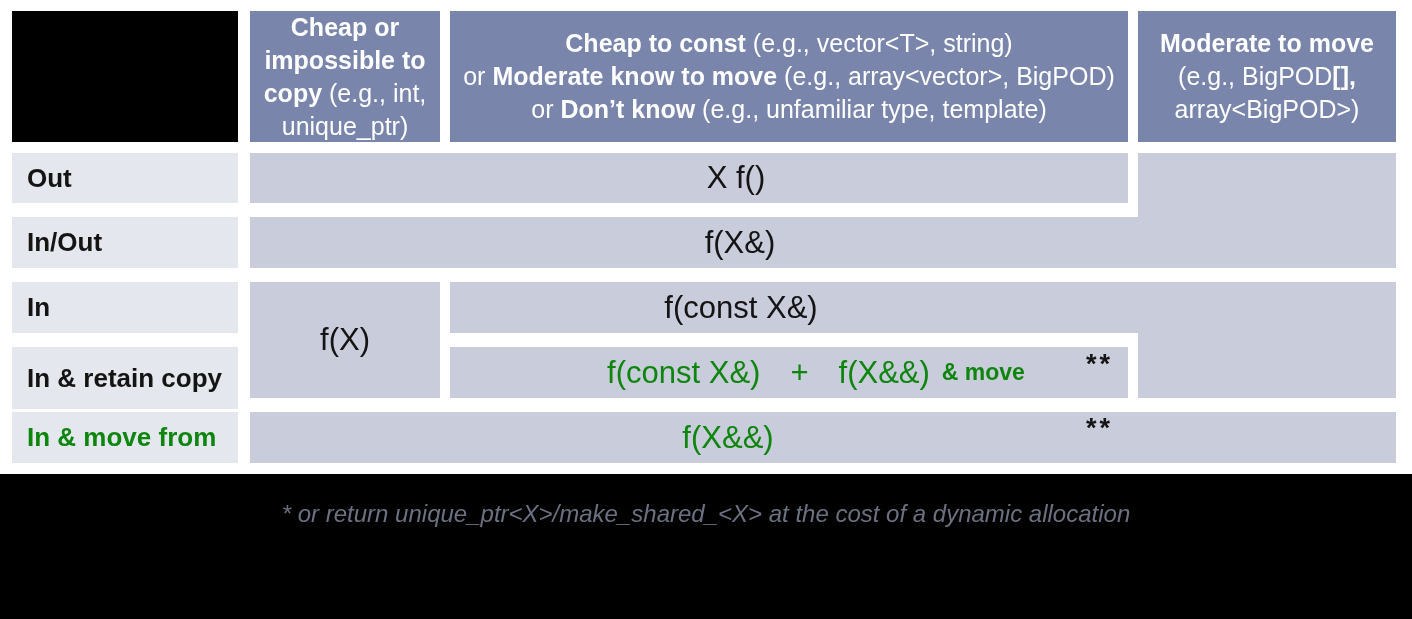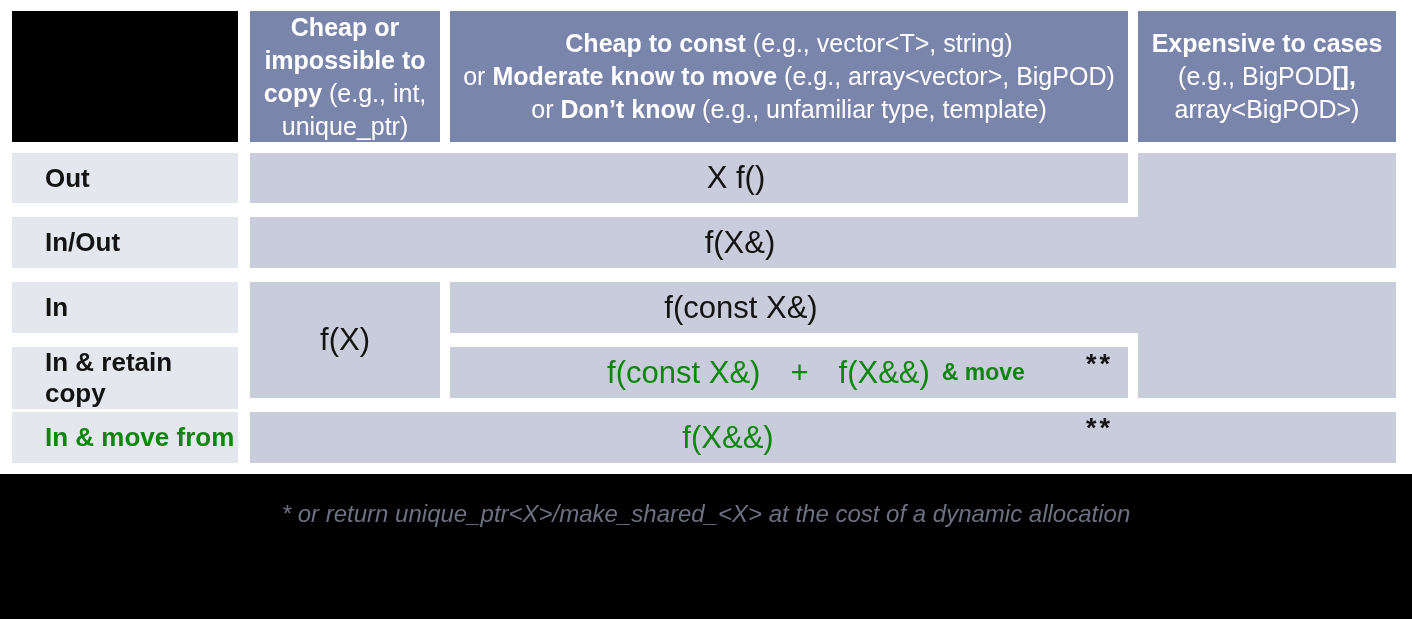--- a/index.html
+++ b/index.html
@@ -15,21 +15,21 @@
   .corner{background:var(--black);}
   .hdr{
     background:var(--header-bg); color:#ffffff; display:flex;
     align-items:center; justify-content:center; text-align:center;
     font-size:25px; line-height:33px;
   }
   .hdr .b{font-weight:bold;}
   .hdr .line{white-space:nowrap;}
   .label{
     background:var(--label-bg); color:var(--text-dark); font-weight:bold;
-    font-size:26px; display:flex; align-items:center; padding-left:33px;
+    font-size:26px; display:flex; align-items:center; padding-left:15px;
     box-sizing:border-box;
   }
   .label.green-label{color:var(--green);}
   .cell{background:var(--cell-bg);}
   .code{
     color:var(--text-dark); font-size:31px; display:flex; align-items:center;
     justify-content:center; text-align:center;
   }
   .code.green{color:var(--green);}
   .plus{margin:0 30px;}
@@ -66,21 +66,21 @@
         <span>or </span><span class="b">Moderate know to move</span><span> (e.g., array&lt;vector&gt;, BigPOD)</span>
       </div>
       <div class="line">
         <span>or </span><span class="b">Don’t know</span><span> (e.g., unfamiliar type, template)</span>
       </div>
     </div>
   </div>
 
   <div class="abs hdr" style="left:1138px;top:11px;width:258px;height:131px;">
     <div>
-      <div class="line b">Expensive to cases</div>
+      <div class="line b">Moderate to move</div>
       <div class="line">
         <span>(e.g., BigPOD</span><span class="b">[],</span>
       </div>
       <div class="line">array&lt;BigPOD&gt;)</div>
     </div>
   </div>
 
   <div class="abs label" style="left:12px;top:153px;width:226px;height:50px;">Out</div>
   <div class="abs label" style="left:12px;top:217px;width:226px;height:51px;">In/Out</div>
   <div class="abs label" style="left:12px;top:282px;width:226px;height:51px;">In</div>

